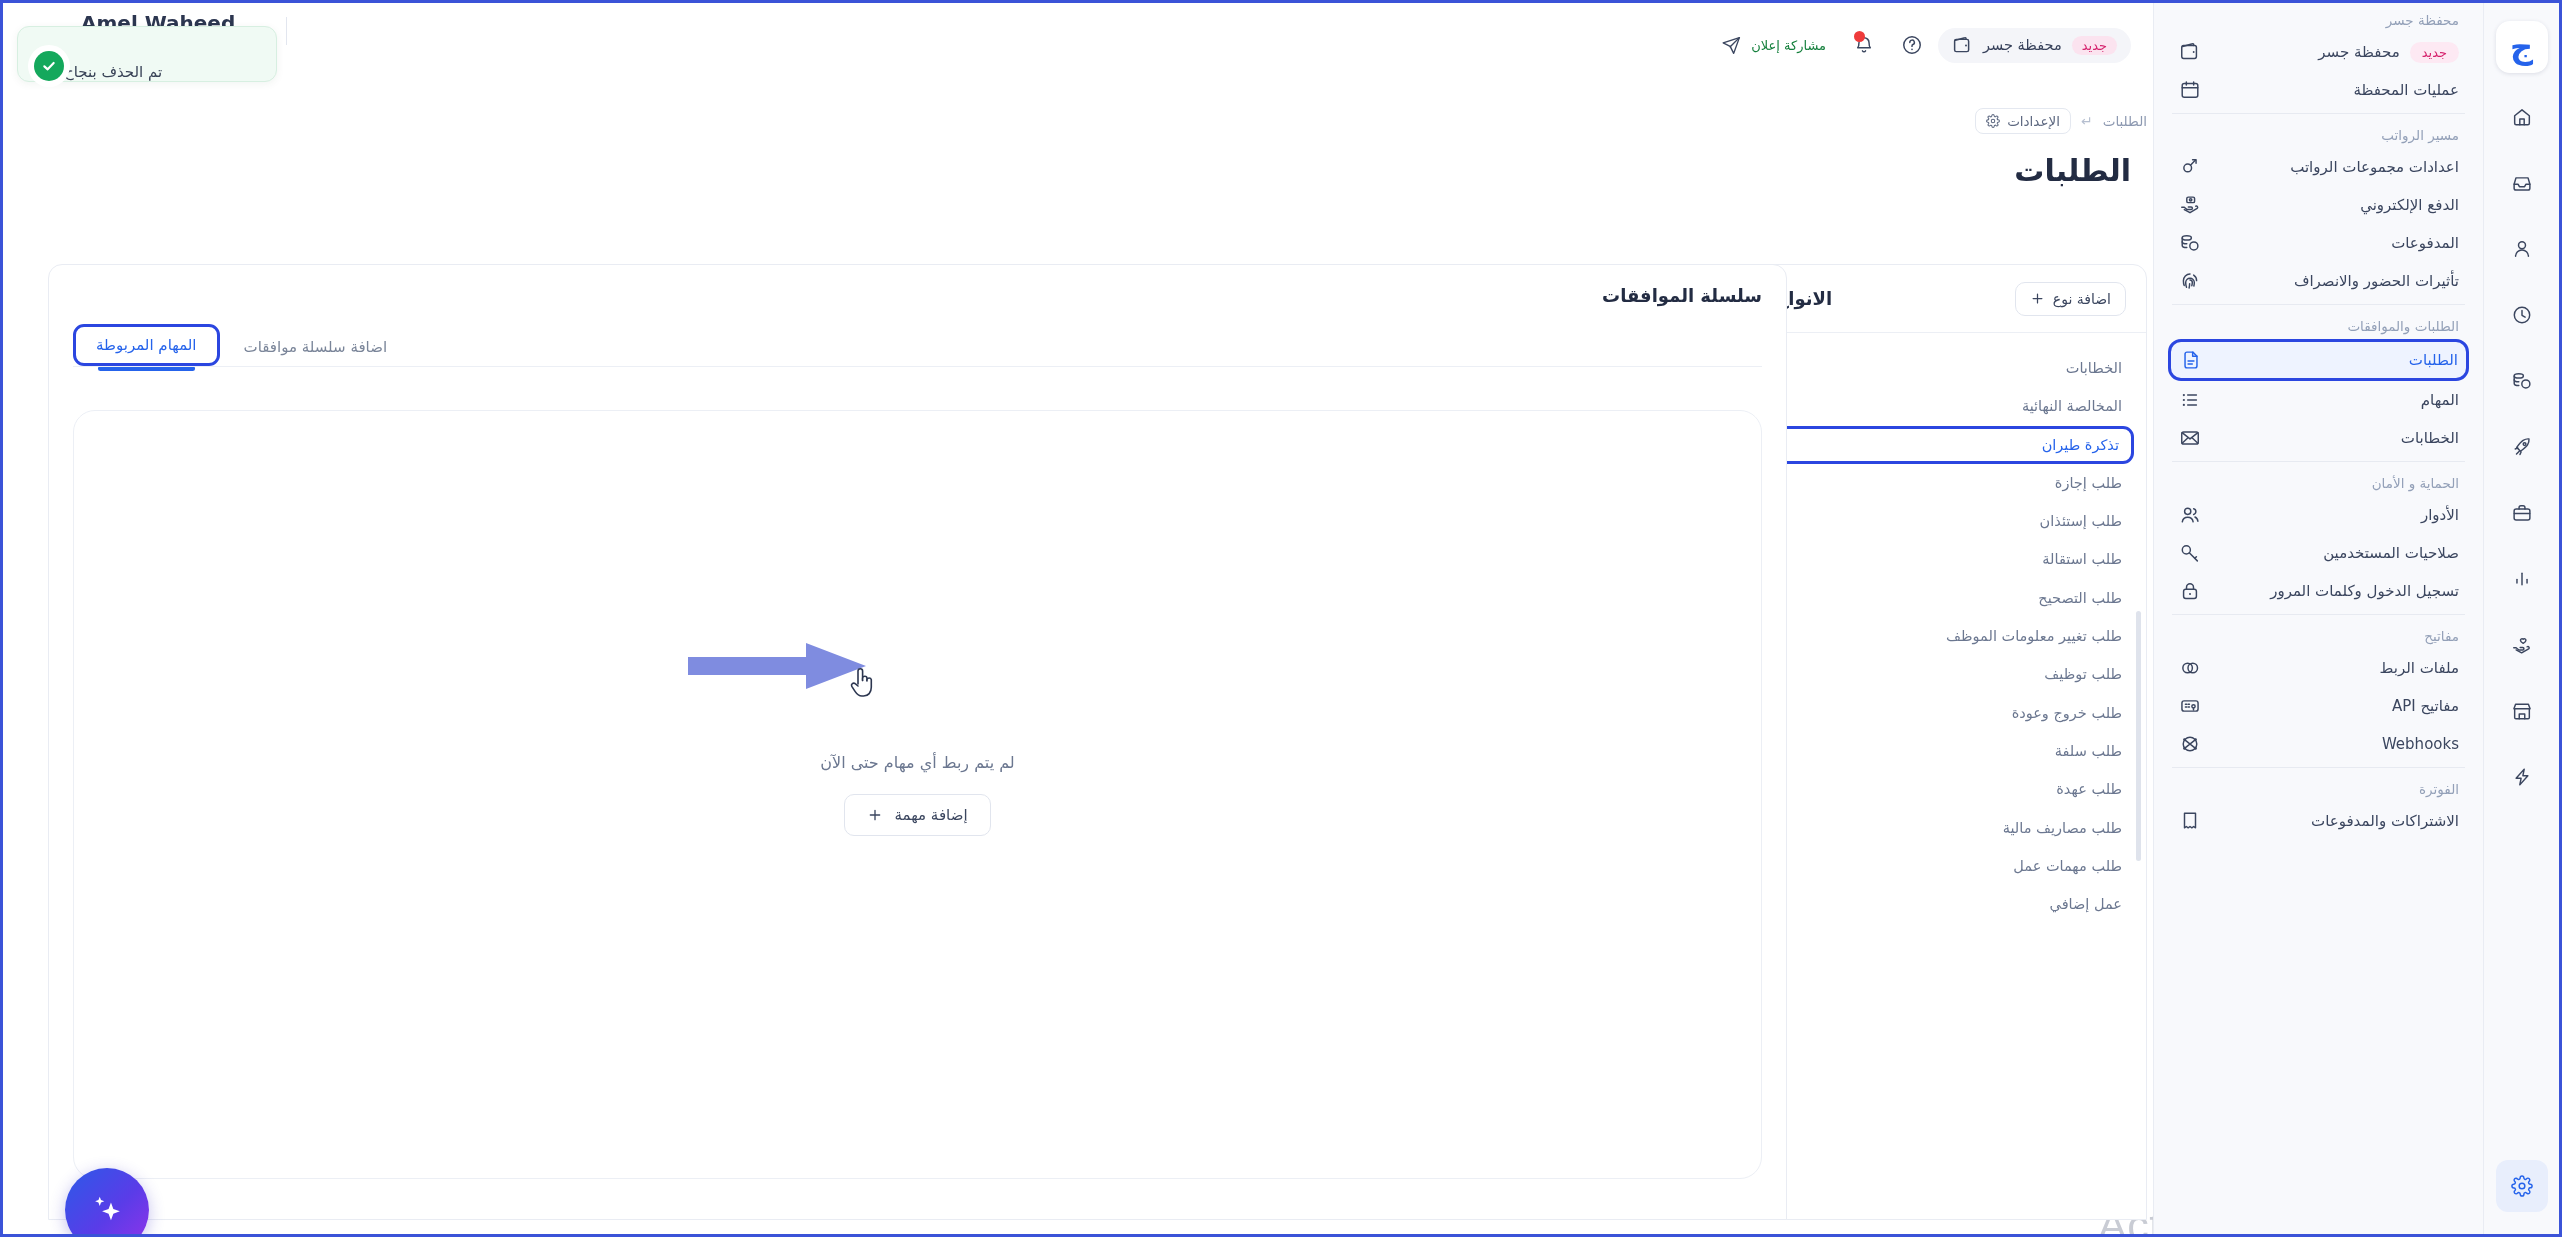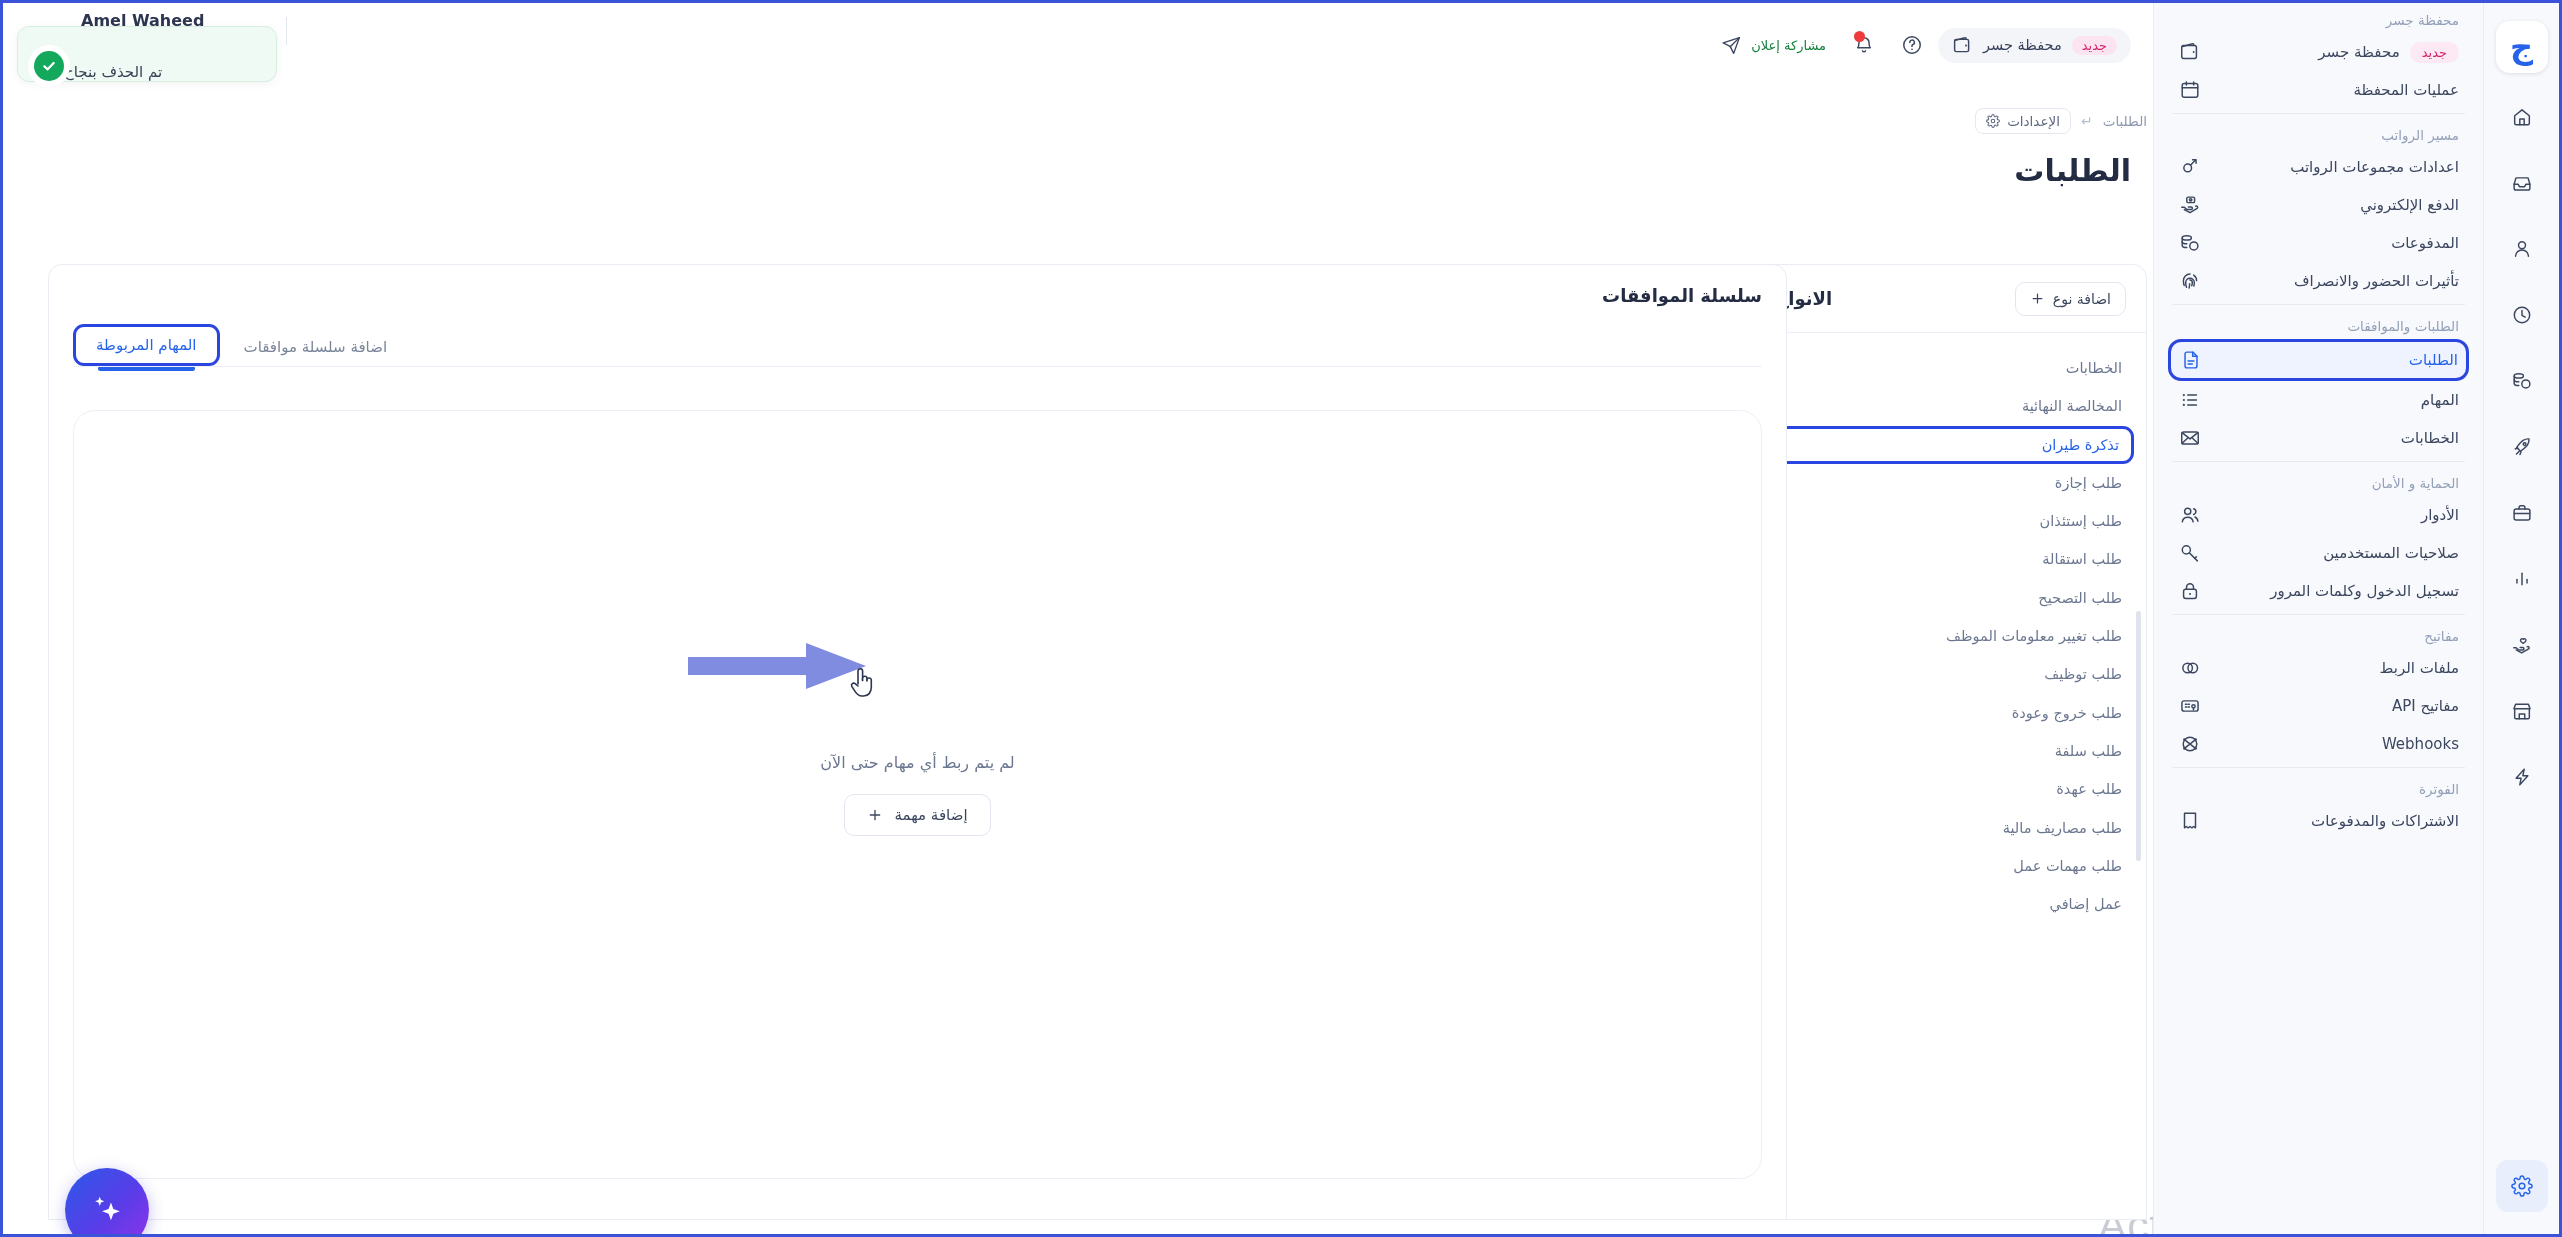--- a/index.html
+++ b/index.html
@@ -144,21 +144,21 @@
   .toast-icon {
     width: 30px; height: 30px; border-radius: 50%;
     background: #14a85c; color: #fff;
     display: flex; align-items: center; justify-content: center;
     flex: 0 0 30px;
     box-shadow: 0 0 0 6px #ffffff;
   }
   .toast-text { font-size: 15px; color: #384256; }
   .behind-name {
     position: absolute; top: 8px; left: 78px;
-    font-size: 16px; color: #2c3650; font-weight: 600;
+    font-size: 20px; color: #2c3650; font-weight: 600;
     z-index: 30; white-space: nowrap;
   }
   .behind-divider {
     position: absolute; top: 14px; left: 283px;
     width: 1px; height: 28px; background: #e2e6ef; z-index: 29;
   }
 
   
   .crumbs {
     position: absolute; top: 105px; right: 412px;

